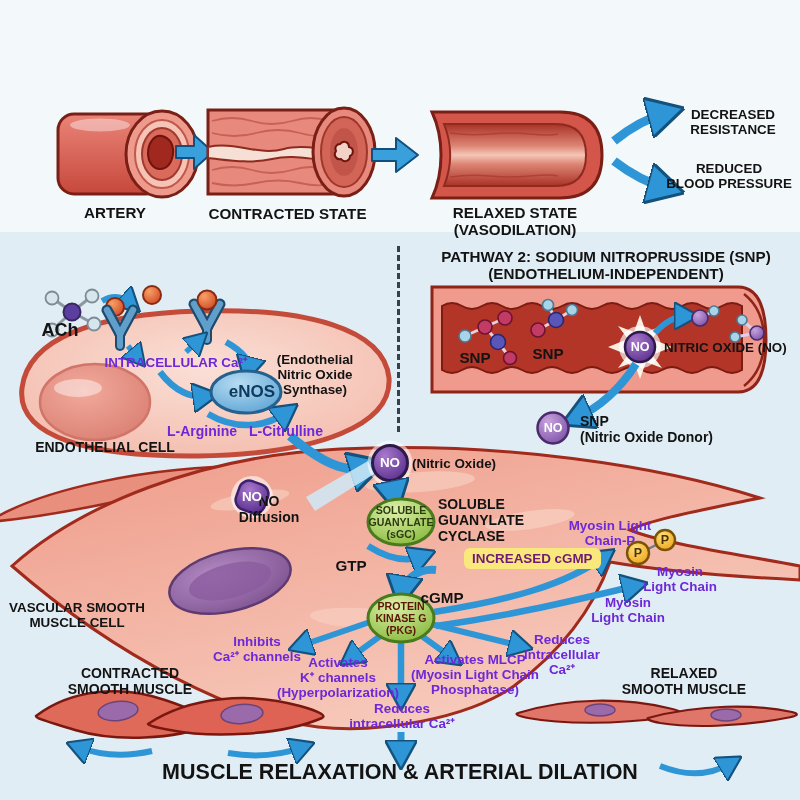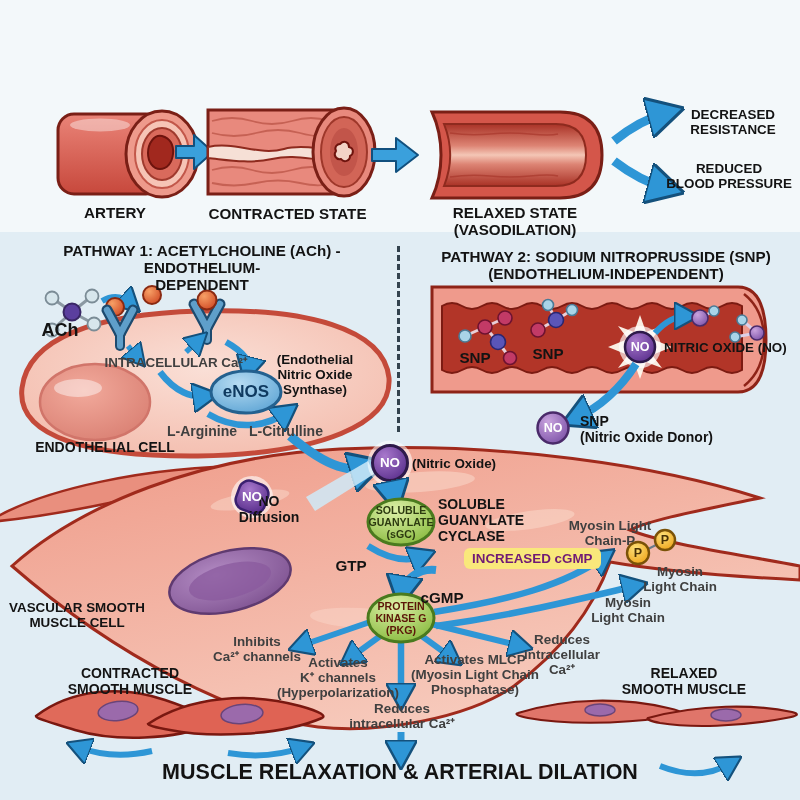--- a/index.html
+++ b/index.html
@@ -3,21 +3,21 @@
 <meta charset="utf-8">
 <style>
   html,body{margin:0;padding:0;}
   #stage{position:relative;width:800px;height:800px;overflow:hidden;
          font-family:"Liberation Sans",sans-serif;background:#e1edf4;}
   #topband{position:absolute;left:0;top:0;width:800px;height:232px;background:#f3f8fa;}
   #svgLayer{position:absolute;left:0;top:0;z-index:2;}
   #divider{position:absolute;left:397px;top:246px;height:186px;width:0;
            border-left:3px dashed #33434e;z-index:3;}
   .t{position:absolute;z-index:4;font-weight:800;white-space:pre-line;
-     text-align:center;line-height:1.13;color:#404040;}
+     text-align:center;line-height:1.13;color:#6d28d9;}
   .left{text-align:left;}
   .nowrap{white-space:pre;}
   .blk{color:#131313;}
   .wht{color:#ffffff;}
   .grn{color:#2c3a10;}
   .red{color:#701a75;}
   .mar{color:#5c1608;}
   .nvy{color:#0f3a60;}
   .gold{color:#4a3205;}
   .s11{font-size:10.6px;line-height:1.15;}
@@ -295,28 +295,26 @@
 
   <div class="t s15 blk" style="left:60px;top:204px;width:110px;">ARTERY</div>
   <div class="t s15 blk" style="left:200px;top:205px;width:175px;">CONTRACTED STATE</div>
   <div class="t s15 blk" style="left:430px;top:204px;width:170px;">RELAXED STATE
 (VASODILATION)</div>
   <div class="t s13 blk" style="left:672px;top:107px;width:122px;">DECREASED
 RESISTANCE</div>
   <div class="t s13 blk" style="left:660px;top:161px;width:138px;">REDUCED
 BLOOD PRESSURE</div>
 
-  <div class="t s15 blk" style="left:12px;top:242px;width:380px;">PATHWAY 1: ACETYLCHOLINE (ACh) - ENDOTHELIUM-
-DEPENDENT</div>
   <div class="t s15 blk" style="left:420px;top:248px;width:372px;">PATHWAY 2: SODIUM NITROPRUSSIDE (SNP)
 (ENDOTHELIUM-INDEPENDENT)</div>
 
   <div class="t s16 blk" style="left:30px;top:320px;width:60px;">ACh</div>
   <div class="t s13" style="left:95px;top:355px;width:162px;">INTRACELLULAR Ca²⁺</div>
-  <div class="t s17 nvy" style="left:210px;top:382px;width:72px;">eNOS</div>
+  <div class="t s17 nvy" style="left:210px;top:382px;width:84px;">eNOS</div>
   <div class="t s13 blk" style="left:262px;top:352px;width:106px;">(Endothelial
 Nitric Oxide
 Synthase)</div>
   <div class="t s14" style="left:158px;top:424px;width:88px;">L-Arginine</div>
   <div class="t s14" style="left:242px;top:424px;width:88px;">L-Citrulline</div>
   <div class="t s14 blk" style="left:30px;top:440px;width:150px;">ENDOTHELIAL CELL</div>
 
   <div class="t s15 blk" style="left:450px;top:349px;width:50px;">SNP</div>
   <div class="t s15 blk" style="left:523px;top:345px;width:50px;">SNP</div>
   <div class="t s12 wht" style="left:624px;top:340px;width:32px;">NO</div>

